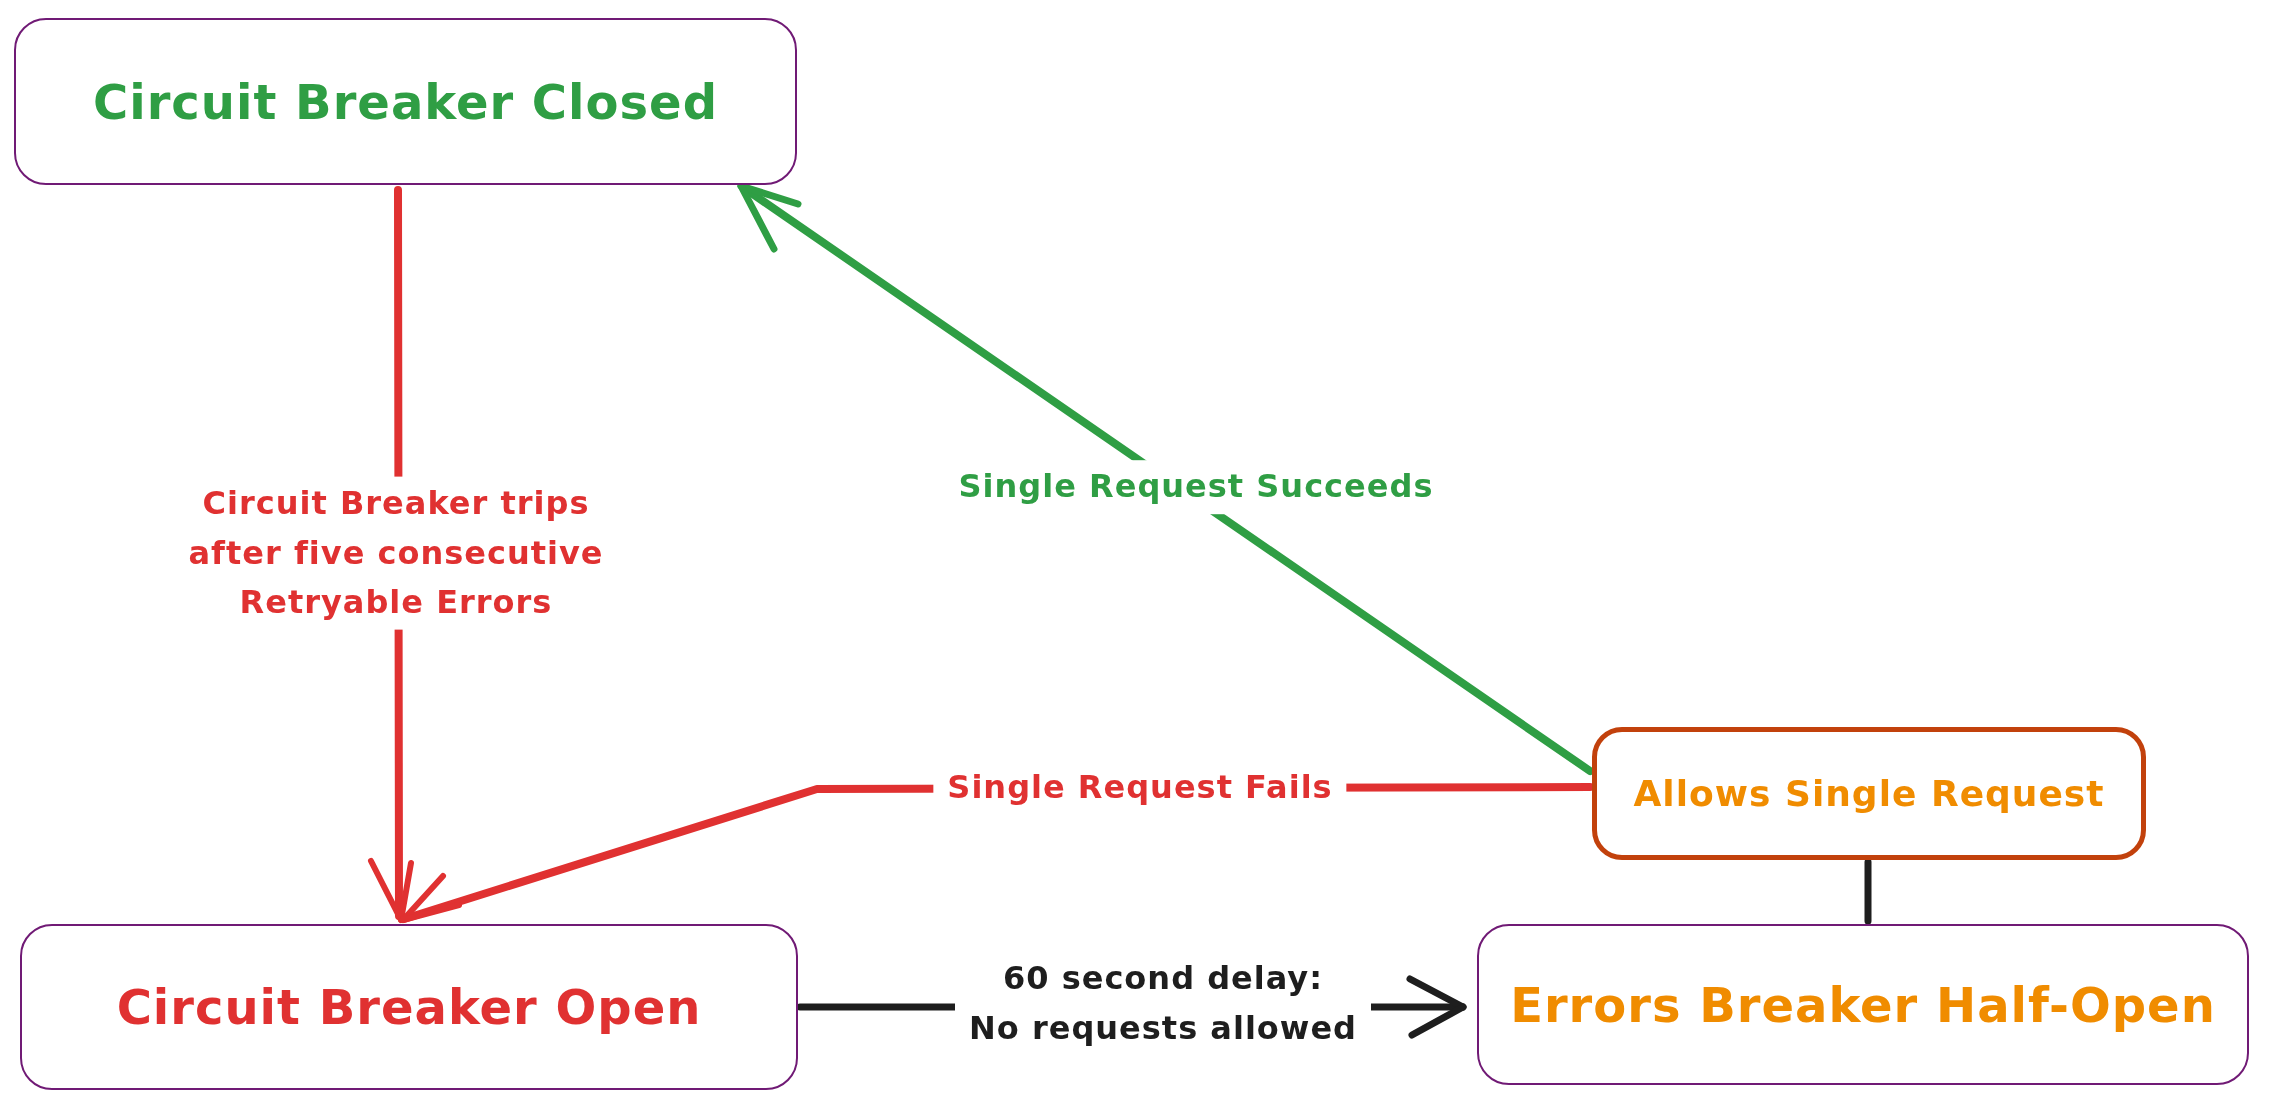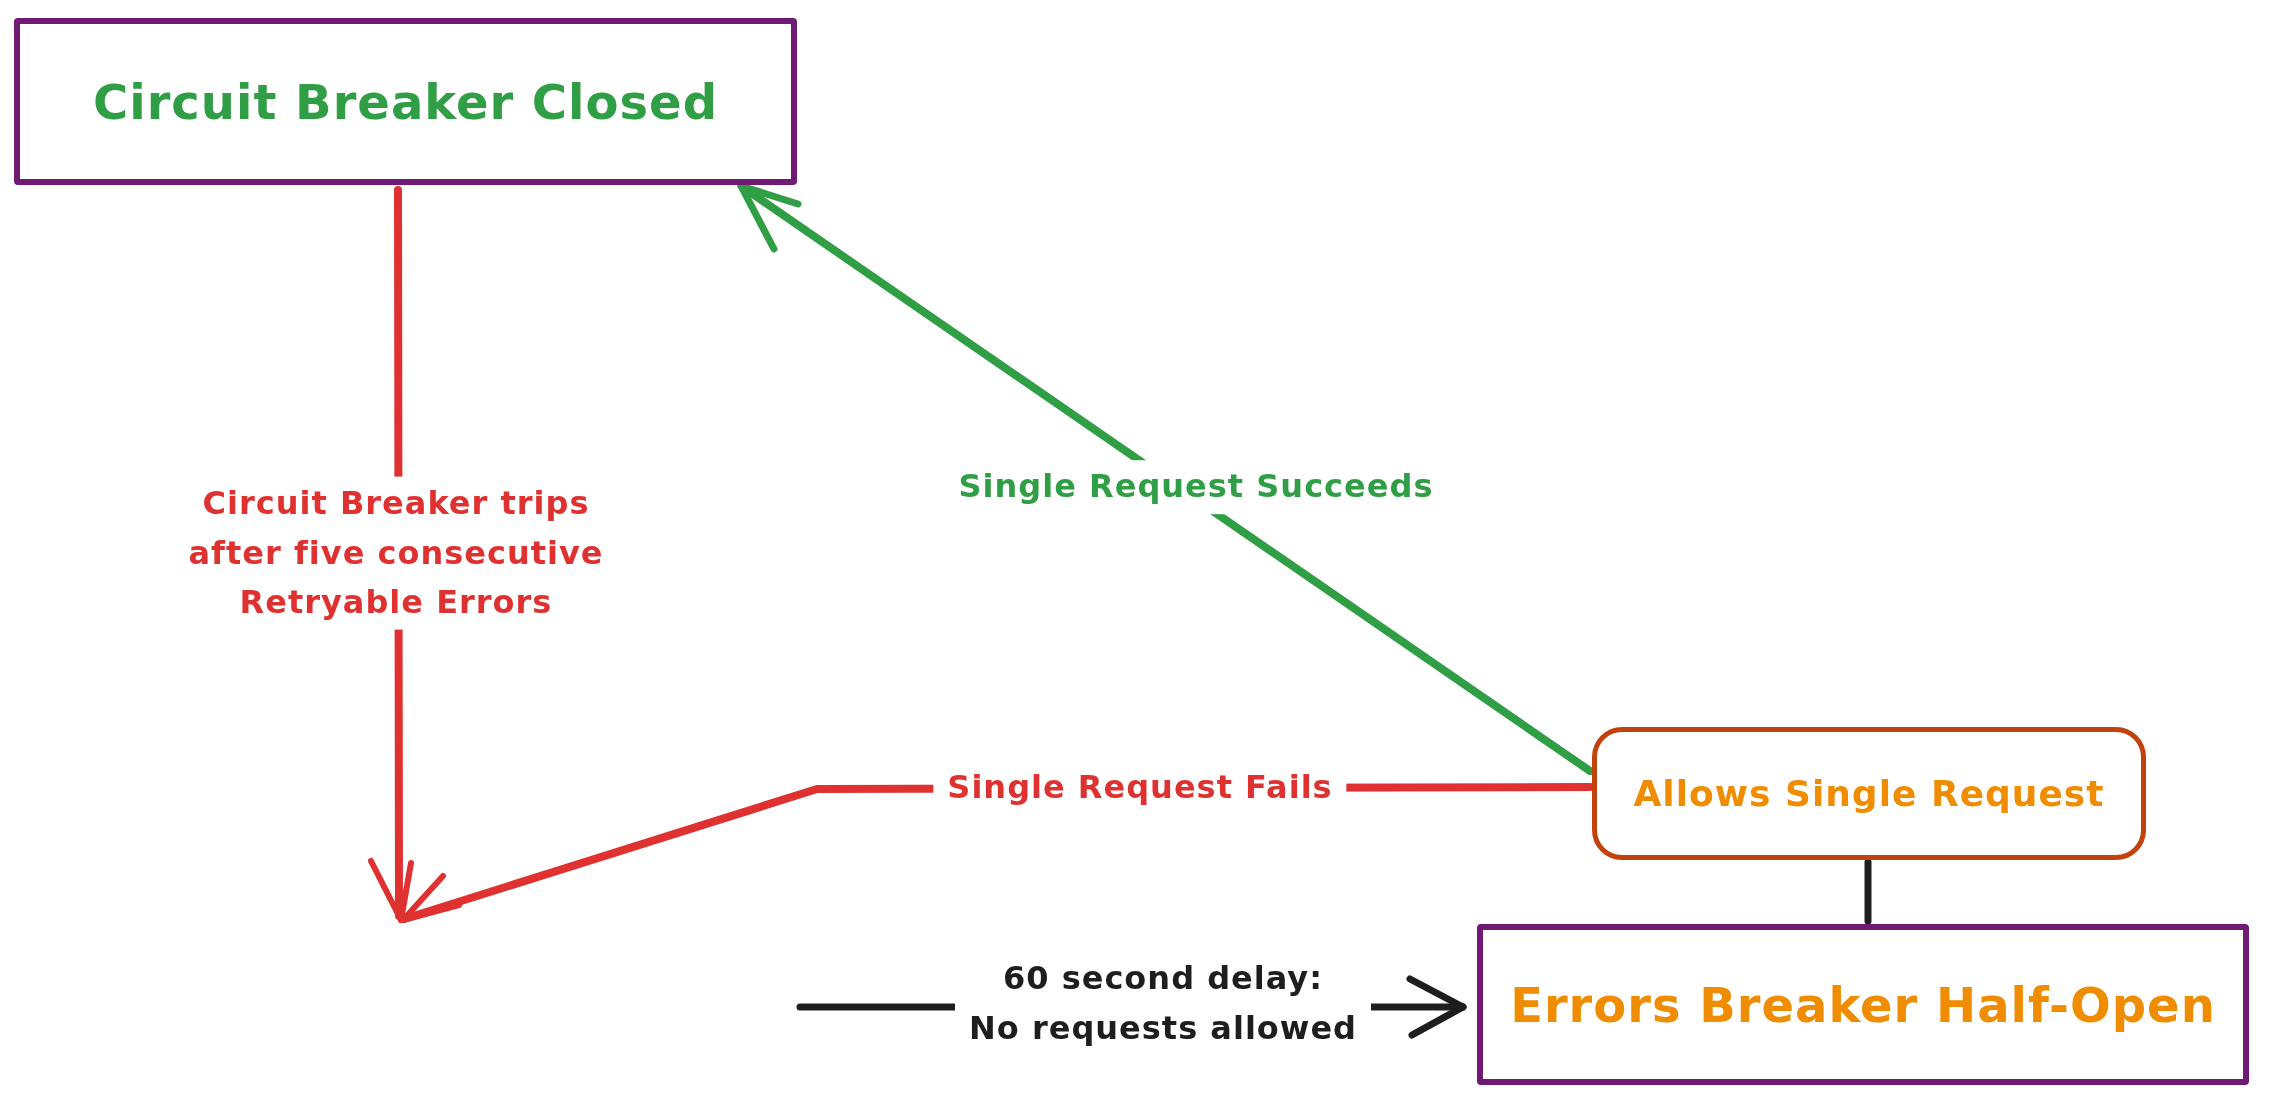--- a/index.html
+++ b/index.html
@@ -17,22 +17,22 @@
   }
   .edges-layer {
     position: absolute;
     inset: 0;
     width: 2272px;
     height: 1107px;
   }
   .node {
     position: absolute;
     background: #ffffff;
-    border: 6px solid #701a75;
-    border-radius: 4px;
+    border: 2px solid #701a75;
+    border-radius: 32px;
     display: flex;
     align-items: center;
     justify-content: center;
     box-sizing: border-box;
     text-align: center;
   }
   .node-title {
     font-size: 48px;
     font-weight: bold;
     letter-spacing: 1px;
@@ -101,20 +101,23 @@
 
     <g stroke="#1e1e1e">
       <path d="M 1868 862 L 1868 921" stroke-width="7"></path>
     </g>
   </svg>
 
   <div class="node node-closed">
     <span class="node-title">Circuit Breaker Closed</span>
   </div>
 
+  <div class="node node-open">
+    <span class="node-title">Circuit Breaker Open</span>
+  </div>
 
   <div class="node node-halfopen">
     <span class="node-title">Errors Breaker Half-Open</span>
   </div>
 
   <div class="node node-allows">
     <span class="node-title">Allows Single Request</span>
   </div>
 
   <div class="edge-label label-trips">Circuit Breaker trips

